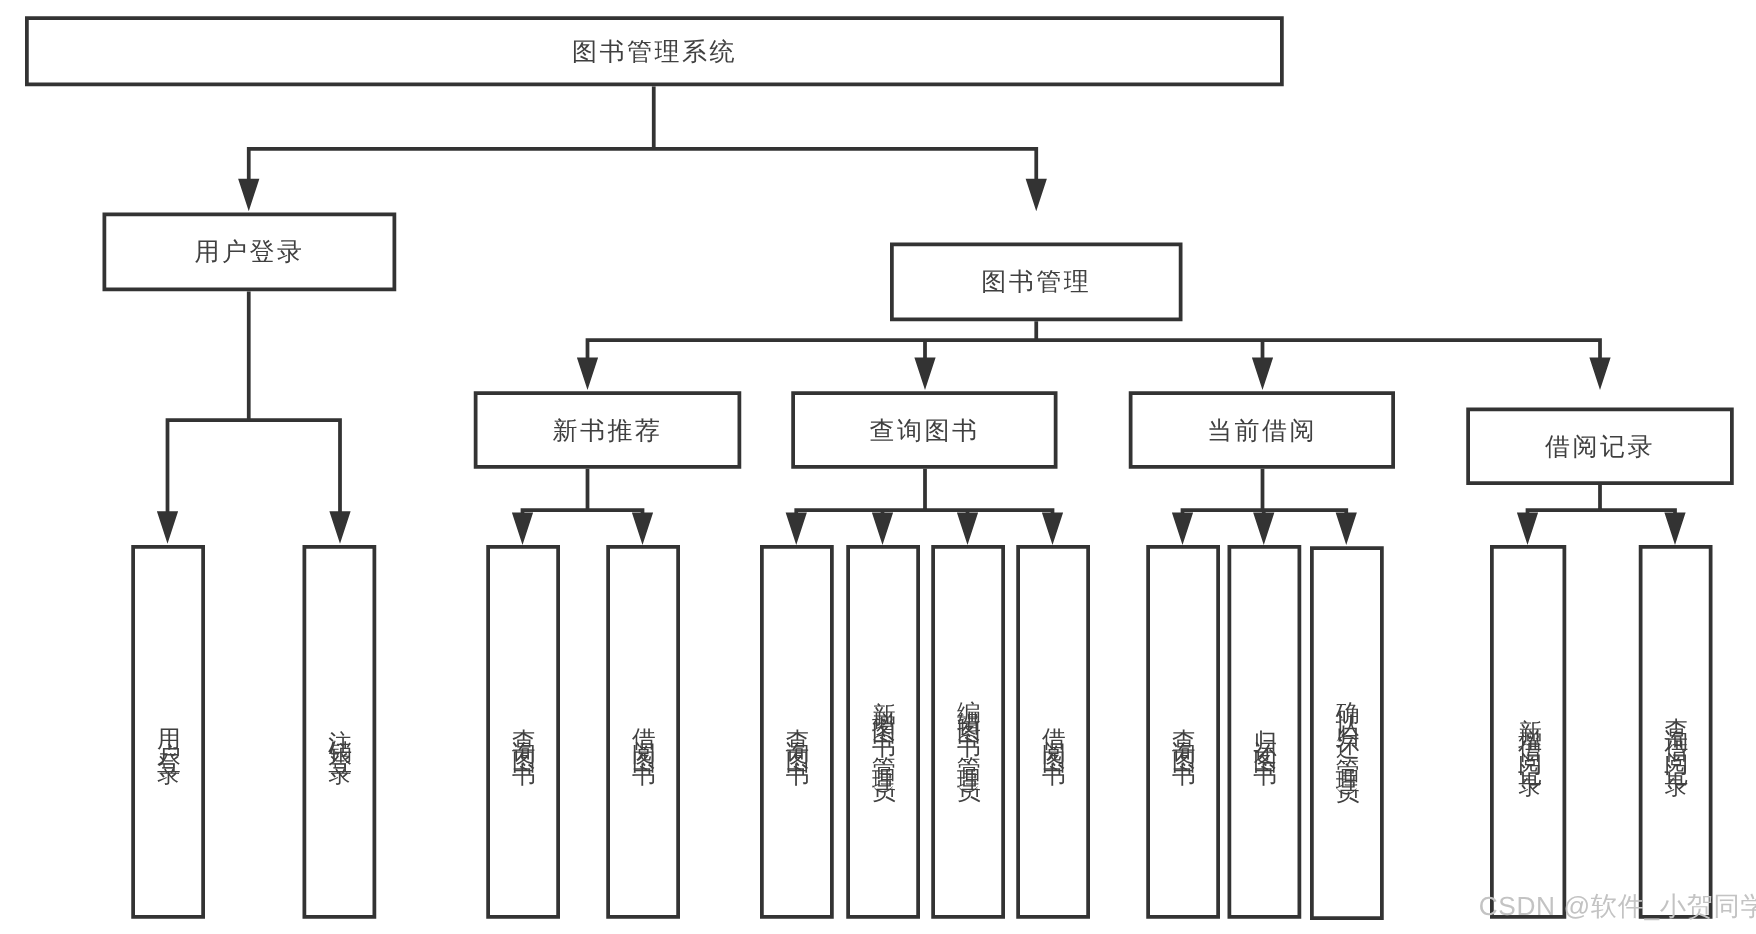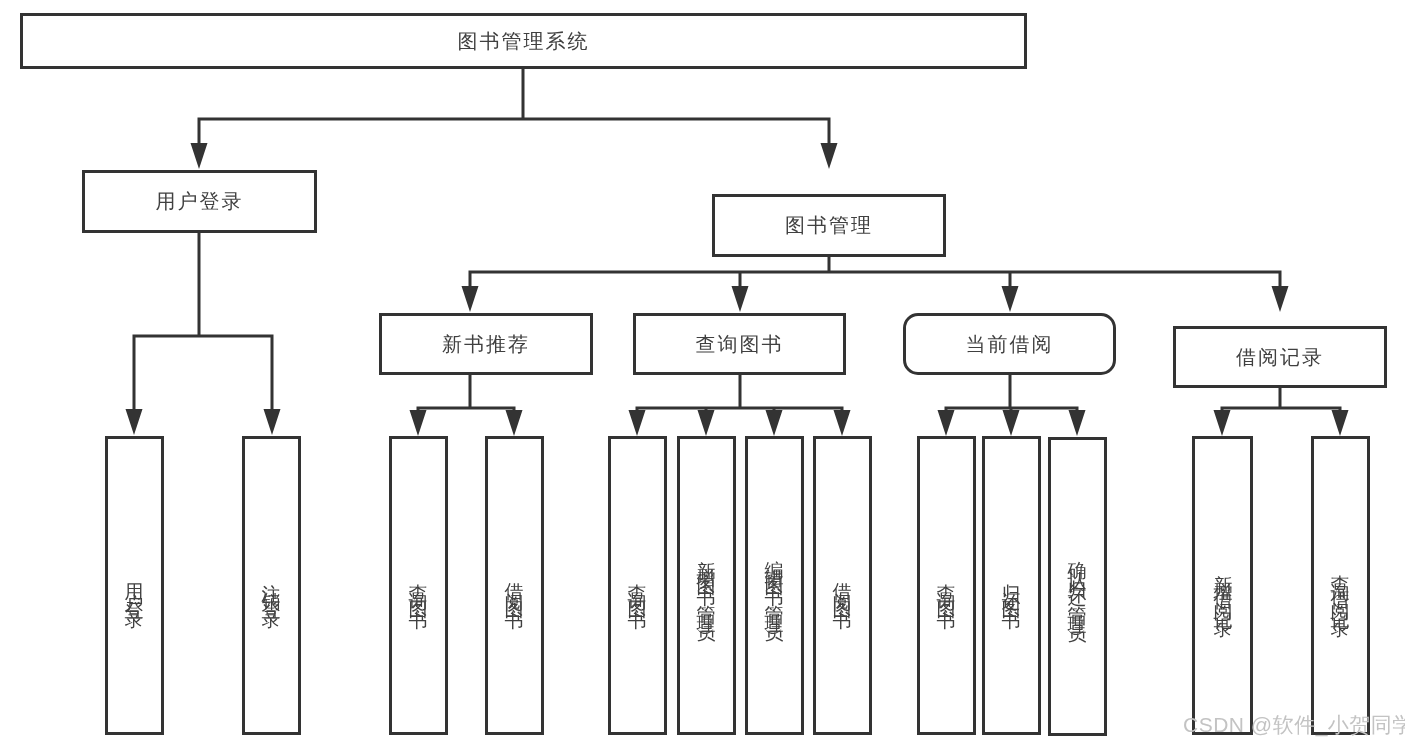--- a/index.html
+++ b/index.html
@@ -133,21 +133,21 @@
   <div class="node hbox" style="left:712px; top:169px; width:234px; height:63px;margin-top:25px;">
     <span>图书管理</span>
   </div>
 
   <div class="node hbox" style="left:363px; top:313px; width:214px; height:62px;margin-left:16px;">
     <span>新书推荐</span>
   </div>
   <div class="node hbox" style="left:633px; top:313px; width:213px; height:62px;">
     <span>查询图书</span>
   </div>
-  <div class="node hbox" style="left:903px; top:313px; width:213px; height:62px;border-radius:15px;">
+  <div class="node hbox" style="left:903px; top:313px; width:213px; height:62px;">
     <span>当前借阅</span>
   </div>
   <div class="node hbox" style="left:1173px; top:326px; width:214px; height:62px;">
     <span>借阅记录</span>
   </div>
 
   <div class="node vbox" style="left:105px;">用户登录</div>
   <div class="node vbox" style="left:242px;">注销登录</div>
 
   <div class="node vbox" style="left:389px;">查询图书</div>

